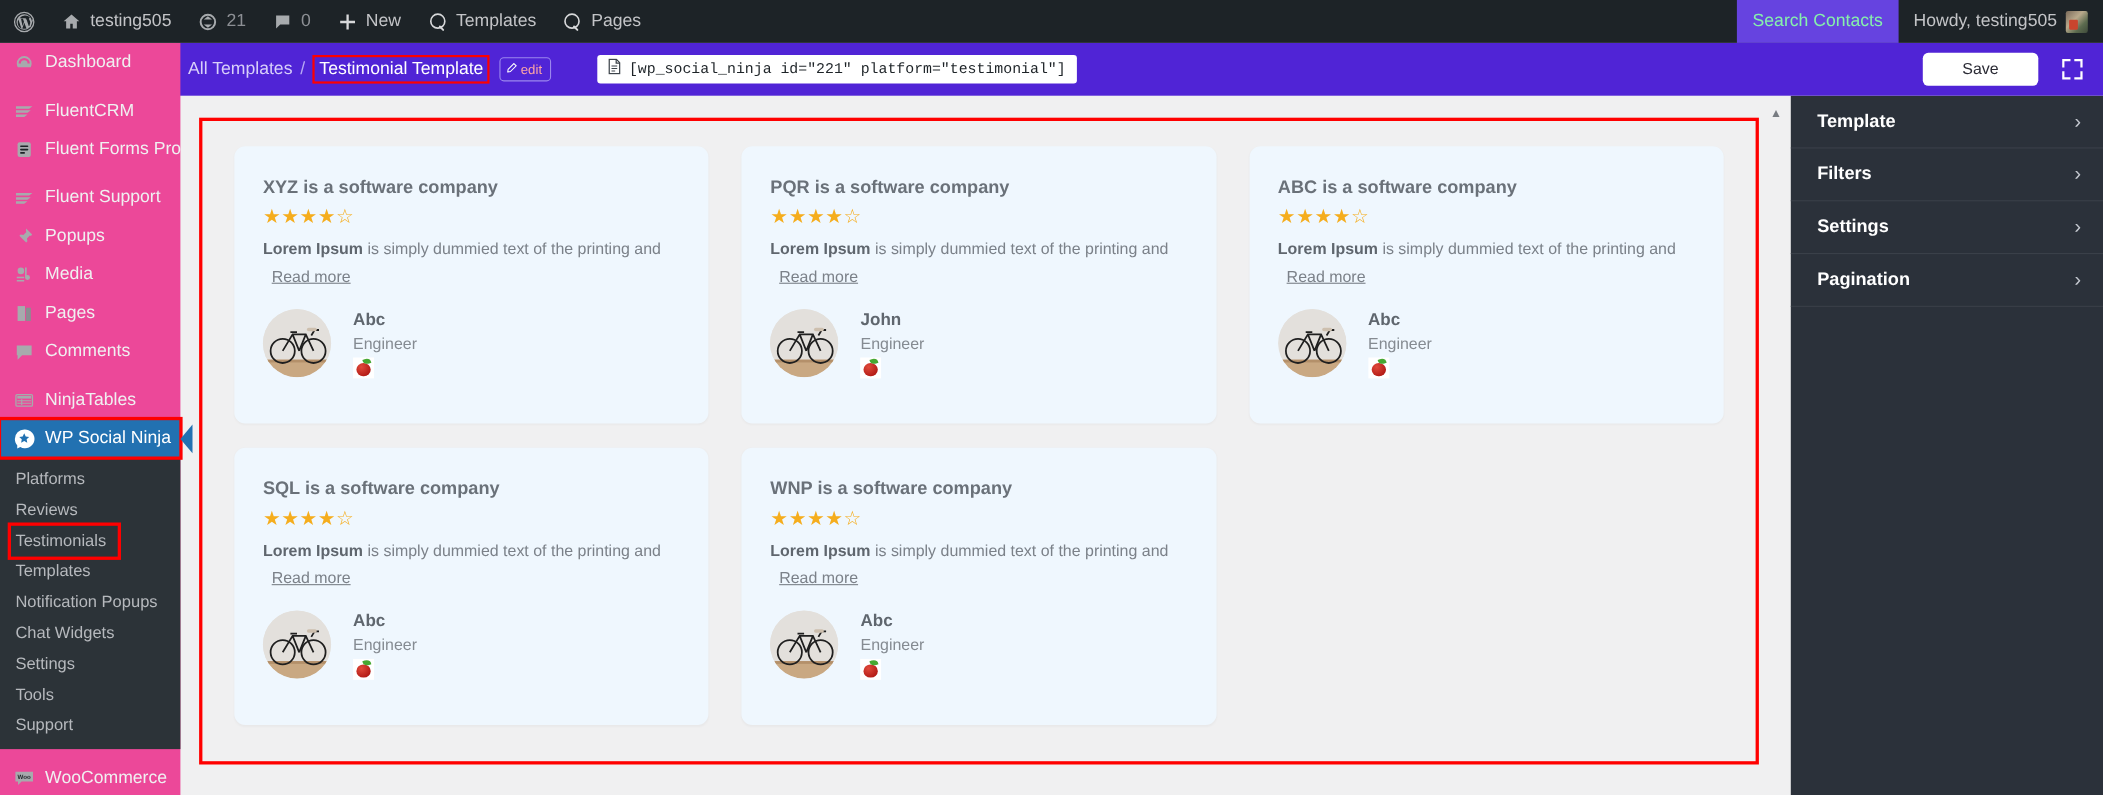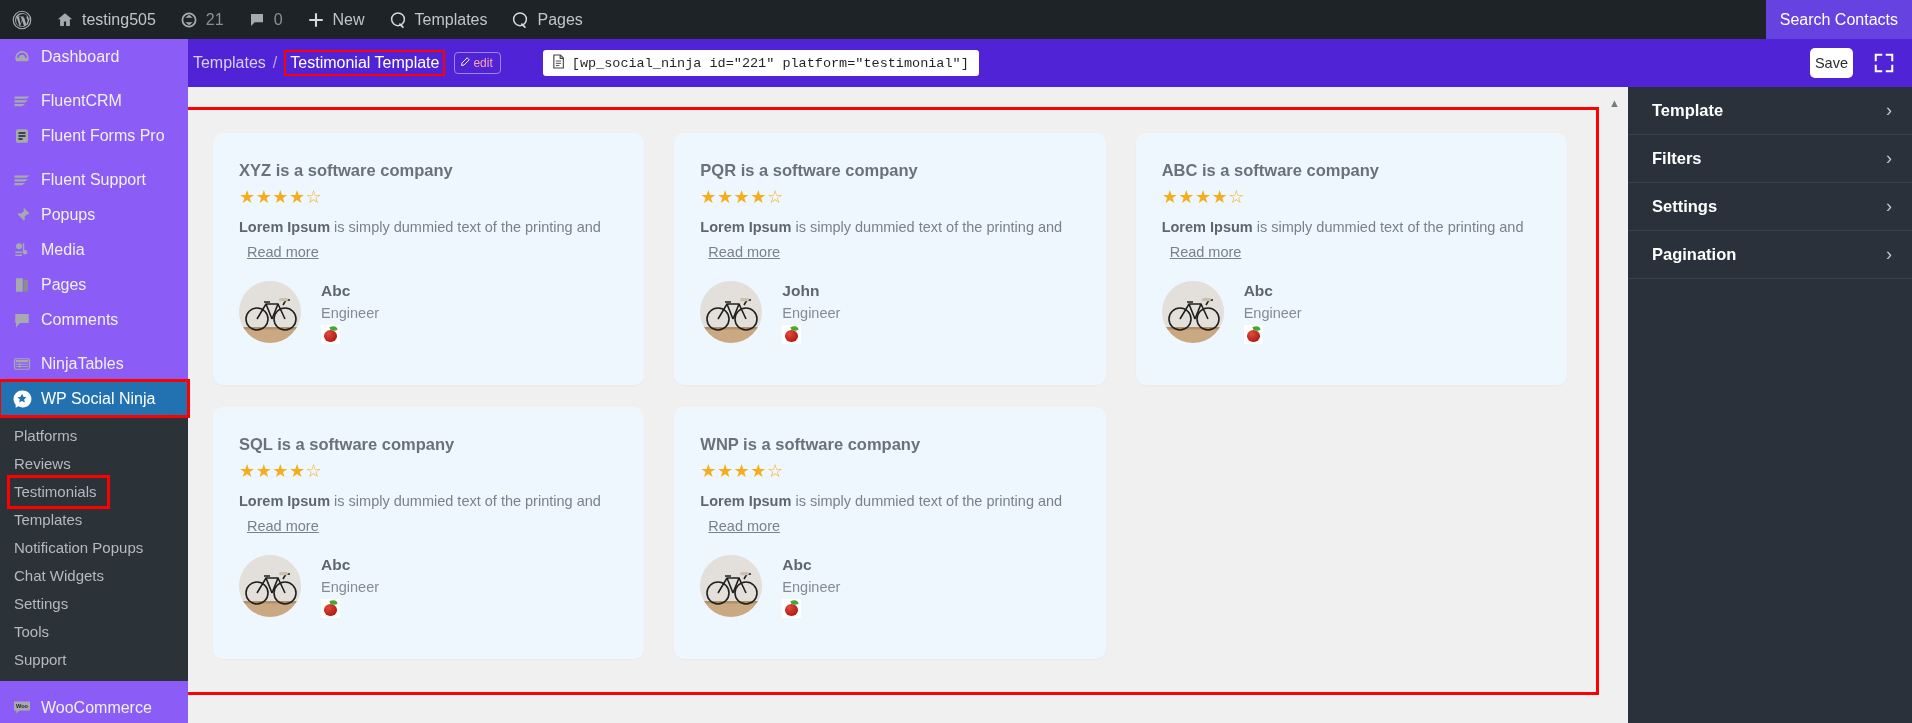--- a/index.html
+++ b/index.html
@@ -22,21 +22,21 @@
   .ab-item {
     display: flex; align-items: center; gap: 8px;
     height: 39px; padding: 0 12px;
     color: #c3c4c7; cursor: pointer; white-space: nowrap;
   }
   .ab-ico { display: inline-flex; align-items: center; justify-content: center; }
   .ab-ico svg { display: block; }
   .ab-count { color: #8c8f94; }
   .ab-spacer { flex: 1 1 auto; }
   .ab-search {
-    background: #6643e0; color: #ffffff;
+    background: #6643e0; color: #86efac;
     padding: 0 14px; height: 39px;
     display: flex; align-items: center; cursor: pointer; font-size: 16px;
   }
   .ab-howdy {
     display: flex; align-items: center; gap: 8px;
     padding: 0 14px 0 14px; height: 39px; color: #c3c4c7; font-size: 16px;
     cursor: pointer;
   }
   .ab-avatar {
     width: 20px; height: 20px; border-radius: 2px;
@@ -44,22 +44,22 @@
     position: relative; overflow: hidden;
   }
   .ab-avatar::after {
     content:""; position:absolute; left:3px; top:8px; width:8px; height:9px;
     background:#c9452e; border-radius:1px;
   }
 
   
   #sidebar {
     position: absolute; top: 39px; left: 0;
-    width: 188px; height: 684px;
-    background: #8b5cf6;
+    width: 164px; height: 684px;
+    background: #ec4899;
     color: #f0f0f1; font-size: 16px;
     z-index: 40;
   }
   .menu-top {
     display: flex; align-items: center; gap: 9px;
     height: 35px; padding: 0 0 0 12px;
     color: #f0f0f1; cursor: pointer;
     position: relative;
   }
   .menu-top .mico { width: 20px; display:flex; align-items:center; justify-content:center; flex: 0 0 20px; }
@@ -121,21 +121,21 @@
     height: 26px; display: flex; align-items: center; gap: 7px;
     padding: 0 10px 0 9px;
     font-family: "Liberation Mono", monospace;
     font-size: 13.5px; color: #1d2327;
     cursor: text;
   }
   .top-spacer { flex: 1 1 auto; }
   .save-btn {
     background: #ffffff; color: #2b2b35;
     border: none; border-radius: 5px;
-    font-size: 14.5px; padding: 7px 5px;
+    font-size: 14.5px; padding: 7px 36px;
     cursor: pointer; margin-right: 20px;
     font-family: "Liberation Sans", sans-serif;
   }
   .expand-btn {
     margin-right: 17px; cursor: pointer;
     display: flex; align-items: center; justify-content: center;
   }
 
   
   #rightpanel {
@@ -291,20 +291,24 @@
     <span class="ab-ico">
       <svg width="18" height="18" viewBox="0 0 24 24">
           <circle cx="12" cy="11" r="8.5" fill="none" stroke="#d7d8da" stroke-width="2"></circle>
           <path d="M14.5 17.5 18.5 21.5" stroke="#d7d8da" stroke-width="2.4" stroke-linecap="round"></path>
         </svg>
     </span>
     <span>Pages</span>
   </div>
   <div class="ab-spacer"></div>
   <div class="ab-search">Search Contacts</div>
+  <div class="ab-howdy">
+    <span>Howdy, testing505</span>
+    <span class="ab-avatar"></span>
+  </div>
 </div>
 
 <div id="sidebar">
 
   <div class="menu-top">
     <span class="mico">
       <svg width="18" height="18" viewBox="0 0 24 24">
           <path d="M12 4a9 9 0 0 0-9 9 8.9 8.9 0 0 0 1.2 4.5h15.6A8.9 8.9 0 0 0 21 13a9 9 0 0 0-9-9zm0 2.2a6.8 6.8 0 0 1 6.8 6.8H16a4 4 0 0 0-8 0H5.2A6.8 6.8 0 0 1 12 6.2z" fill="#a7aaad"></path>
           <circle cx="12" cy="13" r="2" fill="#a7aaad"></circle>
         </svg>

